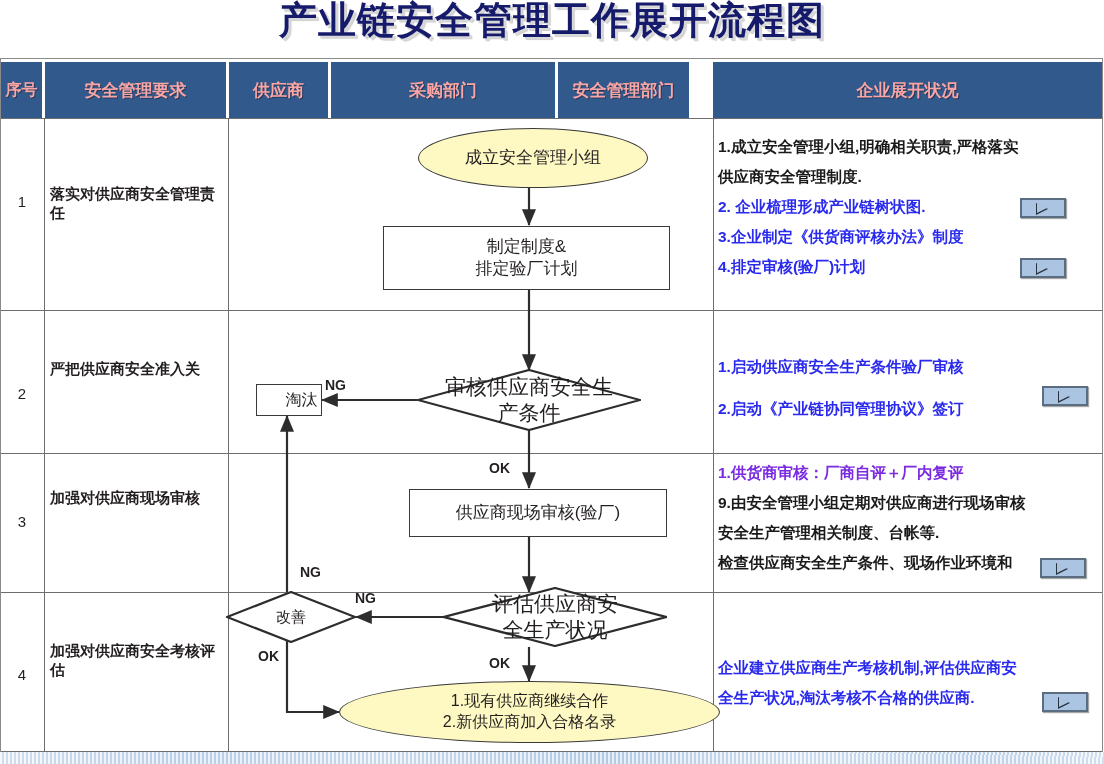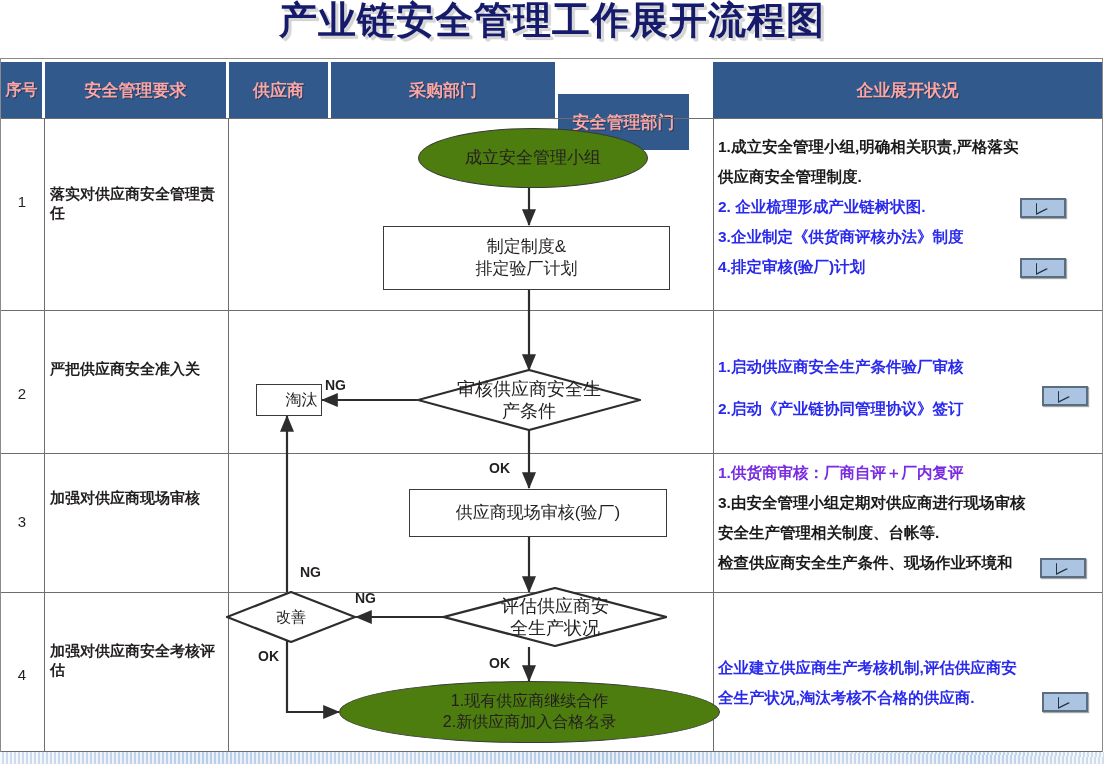--- a/index.html
+++ b/index.html
@@ -80,30 +80,30 @@
 
   
   .shape{position:absolute;box-sizing:border-box;}
   .rect{
     border:1px solid #3a3a3a;background:#ffffff;
     display:flex;align-items:center;justify-content:center;text-align:center;
     font-size:17px;color:#231f20;line-height:1.3;
   }
   .rect.small{font-size:16px;}
   .oval{
-    border:1px solid #3a3a3a;border-radius:50%;background:#4d7c0f;
+    border:1px solid #3a3a3a;border-radius:50%;background:#fef9c3;
     display:flex;align-items:center;justify-content:center;text-align:center;
     font-size:17px;color:#231f20;line-height:1.3;
   }
   .diamond-wrap{position:absolute;}
   .diamond-wrap svg{position:absolute;left:0;top:0;}
   .diamond-label{
     position:absolute;left:0;top:0;width:100%;height:100%;
     display:flex;align-items:center;justify-content:center;text-align:center;
-    font-size:18px;color:#231f20;line-height:1.25;pointer-events:none;
+    font-size:21px;color:#231f20;line-height:1.25;pointer-events:none;
   }
   .diamond-label.sm{font-size:15px;}
 
   .edgelabel{
     position:absolute;font-size:14px;font-weight:bold;color:#231f20;
     white-space:nowrap;
   }
 
   #lines{position:absolute;left:0;top:0;width:1104px;height:764px;pointer-events:none;}
 
@@ -133,21 +133,21 @@
     </div>
     <div class="hdr-cell" style="left:45px;width:183px;">
       <span>安全管理要求</span>
     </div>
     <div class="hdr-cell" style="left:229px;width:101px;">
       <span>供应商</span>
     </div>
     <div class="hdr-cell" style="left:331px;width:226px;">
       <span>采购部门</span>
     </div>
-    <div class="hdr-cell" style="left:558px;width:133px;margin-top:32px;">
+    <div class="hdr-cell" style="left:558px;width:133px;">
       <span>安全管理部门</span>
     </div>
     <div class="hdr-cell last" style="left:713px;width:389px;">
       <span>企业展开状况</span>
     </div>
   </div>
 
   <div class="vrule" style="left:44px;top:118px;height:634px;"></div>
   <div class="vrule" style="left:228px;top:118px;height:634px;"></div>
   <div class="vrule" style="left:713px;top:118px;height:634px;"></div>
@@ -281,21 +281,21 @@
   <div class="status-col" style="top:346px;">
     <div class="status-line" style="line-height:42px;"><span>1.启动供应商安全生产条件验厂审核</span></div>
     <div class="status-line" style="line-height:42px;"><span>2.启动《产业链协同管理协议》签订</span></div>
   </div>
   <div class="playbtn" style="left:1042px;top:386px;">
       <i></i>
     </div>
 
   <div class="status-col" style="top:458px;">
     <div class="status-line" style="color:#7a2ae0;"><span>1.供货商审核：厂商自评＋厂内复评</span></div>
-    <div class="status-line black"><span>3.由安全管理小组定期对供应商进行现场审核</span></div>
+    <div class="status-line black"><span>9.由安全管理小组定期对供应商进行现场审核</span></div>
     <div class="status-line black"><span>安全生产管理相关制度、台帐等.</span></div>
     <div class="status-line black"><span>检查供应商安全生产条件、现场作业环境和</span></div>
   </div>
   <div class="playbtn" style="left:1040px;top:558px;">
       <i></i>
     </div>
 
   <div class="status-col" style="top:653px;">
     <div class="status-line"><span>企业建立供应商生产考核机制,评估供应商安</span></div>
     <div class="status-line"><span>全生产状况,淘汰考核不合格的供应商.</span></div>

